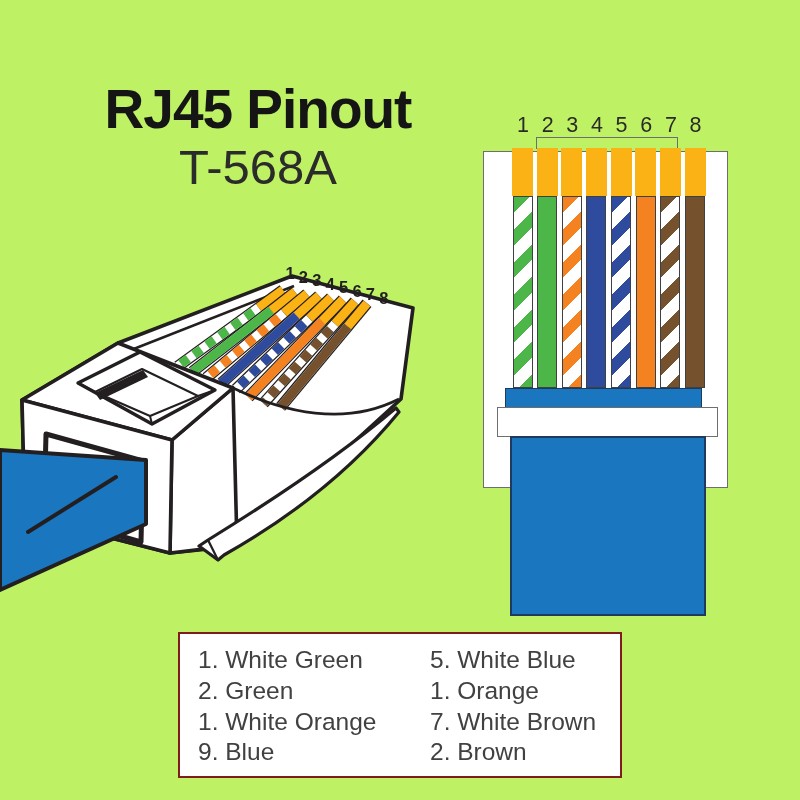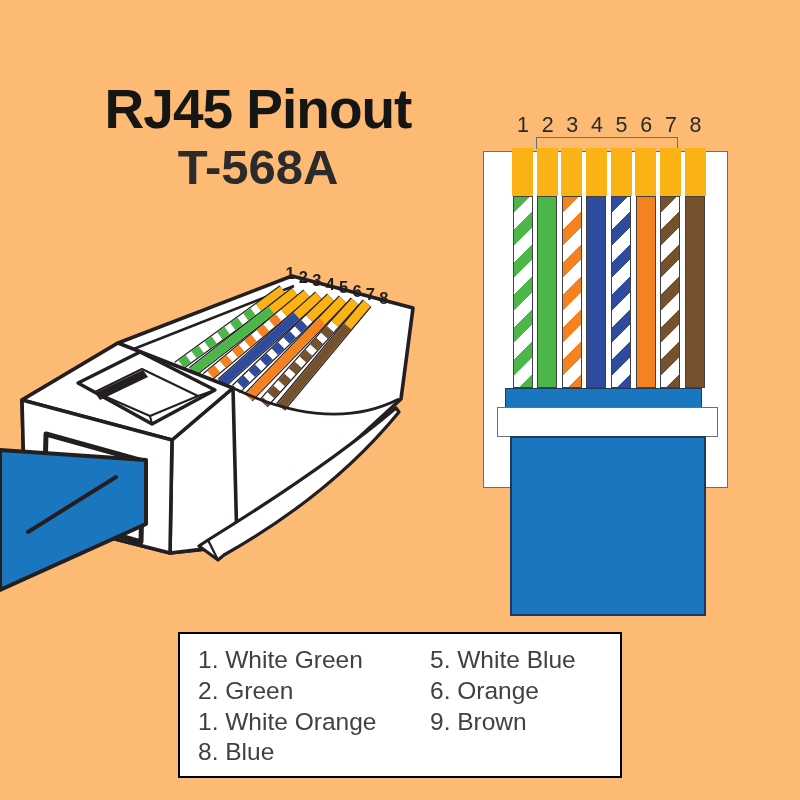--- a/index.html
+++ b/index.html
@@ -1,41 +1,41 @@
 <!DOCTYPE html>
 <html><head>
 <meta charset="utf-8">
 <style>
   html,body{margin:0;padding:0;background:#fff;}
-  #canvas{position:relative;width:800px;height:800px;background:#fdba74;overflow:hidden;
+  #canvas{position:relative;width:800px;height:800px;background:#bef264;overflow:hidden;
           font-family:"Liberation Sans","DejaVu Sans",sans-serif;}
   
   .title-block{position:absolute;left:28px;top:78px;width:460px;text-align:center;}
   .title-main{font-size:55px;font-weight:700;letter-spacing:-1px;color:#151515;line-height:62px;}
-  .title-sub{font-size:49px;font-weight:700;color:#2b2b2b;line-height:54px;}
+  .title-sub{font-size:49px;font-weight:400;color:#2b2b2b;line-height:54px;}
   
   .fv-num{position:absolute;top:113px;width:25px;height:24px;text-align:center;
           font-size:21.5px;font-weight:500;color:#2b2a29;}
   .fv-bracket{position:absolute;left:536px;top:137px;width:140px;height:11px;
           border-top:1.6px solid #6d6e71;border-left:1.6px solid #6d6e71;border-right:1.6px solid #6d6e71;}
   .fv-body{position:absolute;left:483px;top:151px;width:245px;height:337px;
           background:#fff;border:1.6px solid #6d6e71;box-sizing:border-box;}
   .fv-pin{position:absolute;top:148px;width:21px;height:48px;}
   .fv-wire{position:absolute;top:196px;width:20px;height:192px;border:1.5px solid #3f4041;box-sizing:border-box;}
   .fv-jacket{position:absolute;left:505px;top:388px;width:197px;height:20px;
           border:1.5px solid #1e3a5f;box-sizing:border-box;}
   .fv-bar{position:absolute;left:497px;top:407px;width:221px;height:30px;background:#fff;
           border:1.6px solid #6d6e71;box-sizing:border-box;}
   .fv-cable{position:absolute;left:510px;top:436px;width:196px;height:180px;
           border:2px solid #1e3a5f;box-sizing:border-box;}
   
   #plug3d{position:absolute;left:0;top:250px;width:430px;height:370px;}
   
   .legend-box{position:absolute;left:178px;top:632px;width:444px;height:146px;
-          border:2px solid #000000;box-sizing:border-box;background:#fff;}
+          border:2px solid #7f1d1d;box-sizing:border-box;background:#fff;}
   .legend-col{position:absolute;top:11px;}
   .legend-col.c1{left:18px;}
   .legend-col.c2{left:250px;}
   .legend-item{font-size:24.5px;line-height:30.8px;color:#414042;white-space:nowrap;}
 </style>
 </head>
 <body>
 
 <div id="canvas">
 
@@ -152,22 +152,23 @@
     <div class="fv-jacket" id="fv-jacket" style="background: rgb(27, 118, 192);"></div>
     <div class="fv-bar"></div>
     <div class="fv-cable" id="fv-cable" style="background: rgb(27, 118, 192);"></div>
   </div>
 
   <div class="legend-box">
     <div class="legend-col c1" id="legend-col-1">
         <div class="legend-item">1. White Green</div>
         <div class="legend-item">2. Green</div>
         <div class="legend-item">1. White Orange</div>
-        <div class="legend-item">8. Blue</div>
+        <div class="legend-item">9. Blue</div>
       </div>
     <div class="legend-col c2" id="legend-col-2">
         <div class="legend-item">5. White Blue</div>
-        <div class="legend-item">6. Orange</div>
-        <div class="legend-item">9. Brown</div>
+        <div class="legend-item">1. Orange</div>
+        <div class="legend-item">7. White Brown</div>
+        <div class="legend-item">2. Brown</div>
       </div>
   </div>
 
 </div>
 
 </body></html>

